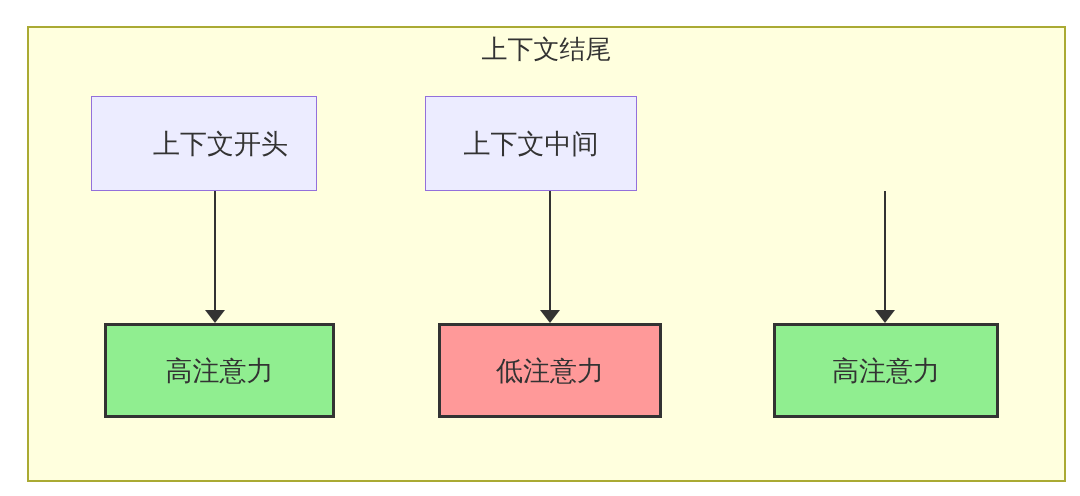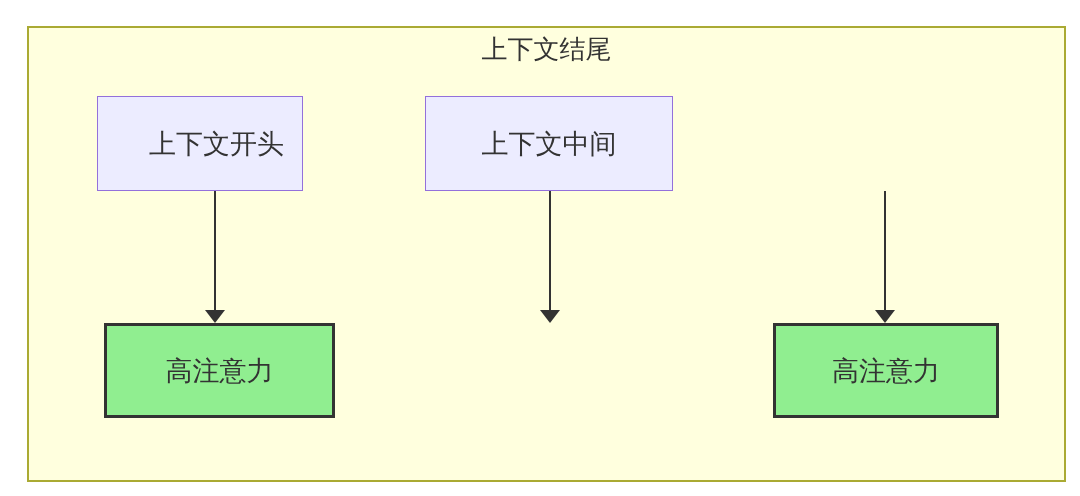--- a/index.html
+++ b/index.html
@@ -40,22 +40,22 @@
     background: var(--source-fill, #ececff);
     border: 1.5px solid var(--source-border, #9370db);
     top: 68px;
     height: 95px;
   }
   .target-node {
     border: 3px solid var(--target-border, #333333);
     top: 295px;
     height: 95px;
   }
-  .src-0 { left: 68px;  width: 206px; padding-left: 33px; }
-  .src-1 { left: 396px; width: 248px; }
+  .src-0 { left: 62px;  width: 226px; padding-left: 33px; }
+  .src-1 { left: 396px; width: 212px; }
   .src-2 { left: 730px; width: 248px; }
   .tgt-0 { left: 75px;  width: 231px; }
   .tgt-1 { left: 409px; width: 224px; }
   .tgt-2 { left: 744px; width: 226px; }
   .edge {
     position: absolute;
     top: 163px;
     width: 22px; height: 132px;
     color: var(--arrow-color, #333333);
   }
@@ -74,19 +74,20 @@
     <line x1="11" y1="0" x2="11" y2="120" stroke="currentColor" stroke-width="2"></line>
     <polygon points="1,119 21,119 11,132" fill="currentColor"></polygon>
   </svg>
   <div class="node target-node tgt-0" style="background: rgb(144, 238, 144);">高注意力</div>
 
   <div class="node source-node src-1">上下文中间</div>
   <svg class="edge edge-1" viewBox="0 0 22 132">
     <line x1="11" y1="0" x2="11" y2="120" stroke="currentColor" stroke-width="2"></line>
     <polygon points="1,119 21,119 11,132" fill="currentColor"></polygon>
   </svg>
+  <div class="node target-node tgt-1" style="background: rgb(255, 153, 153);">低注意力</div>
 
   <svg class="edge edge-2" viewBox="0 0 22 132">
     <line x1="11" y1="0" x2="11" y2="120" stroke="currentColor" stroke-width="2"></line>
     <polygon points="1,119 21,119 11,132" fill="currentColor"></polygon>
   </svg>
   <div class="node target-node tgt-2" style="background: rgb(144, 238, 144);">高注意力</div>
 </div>
 
 </body></html>

